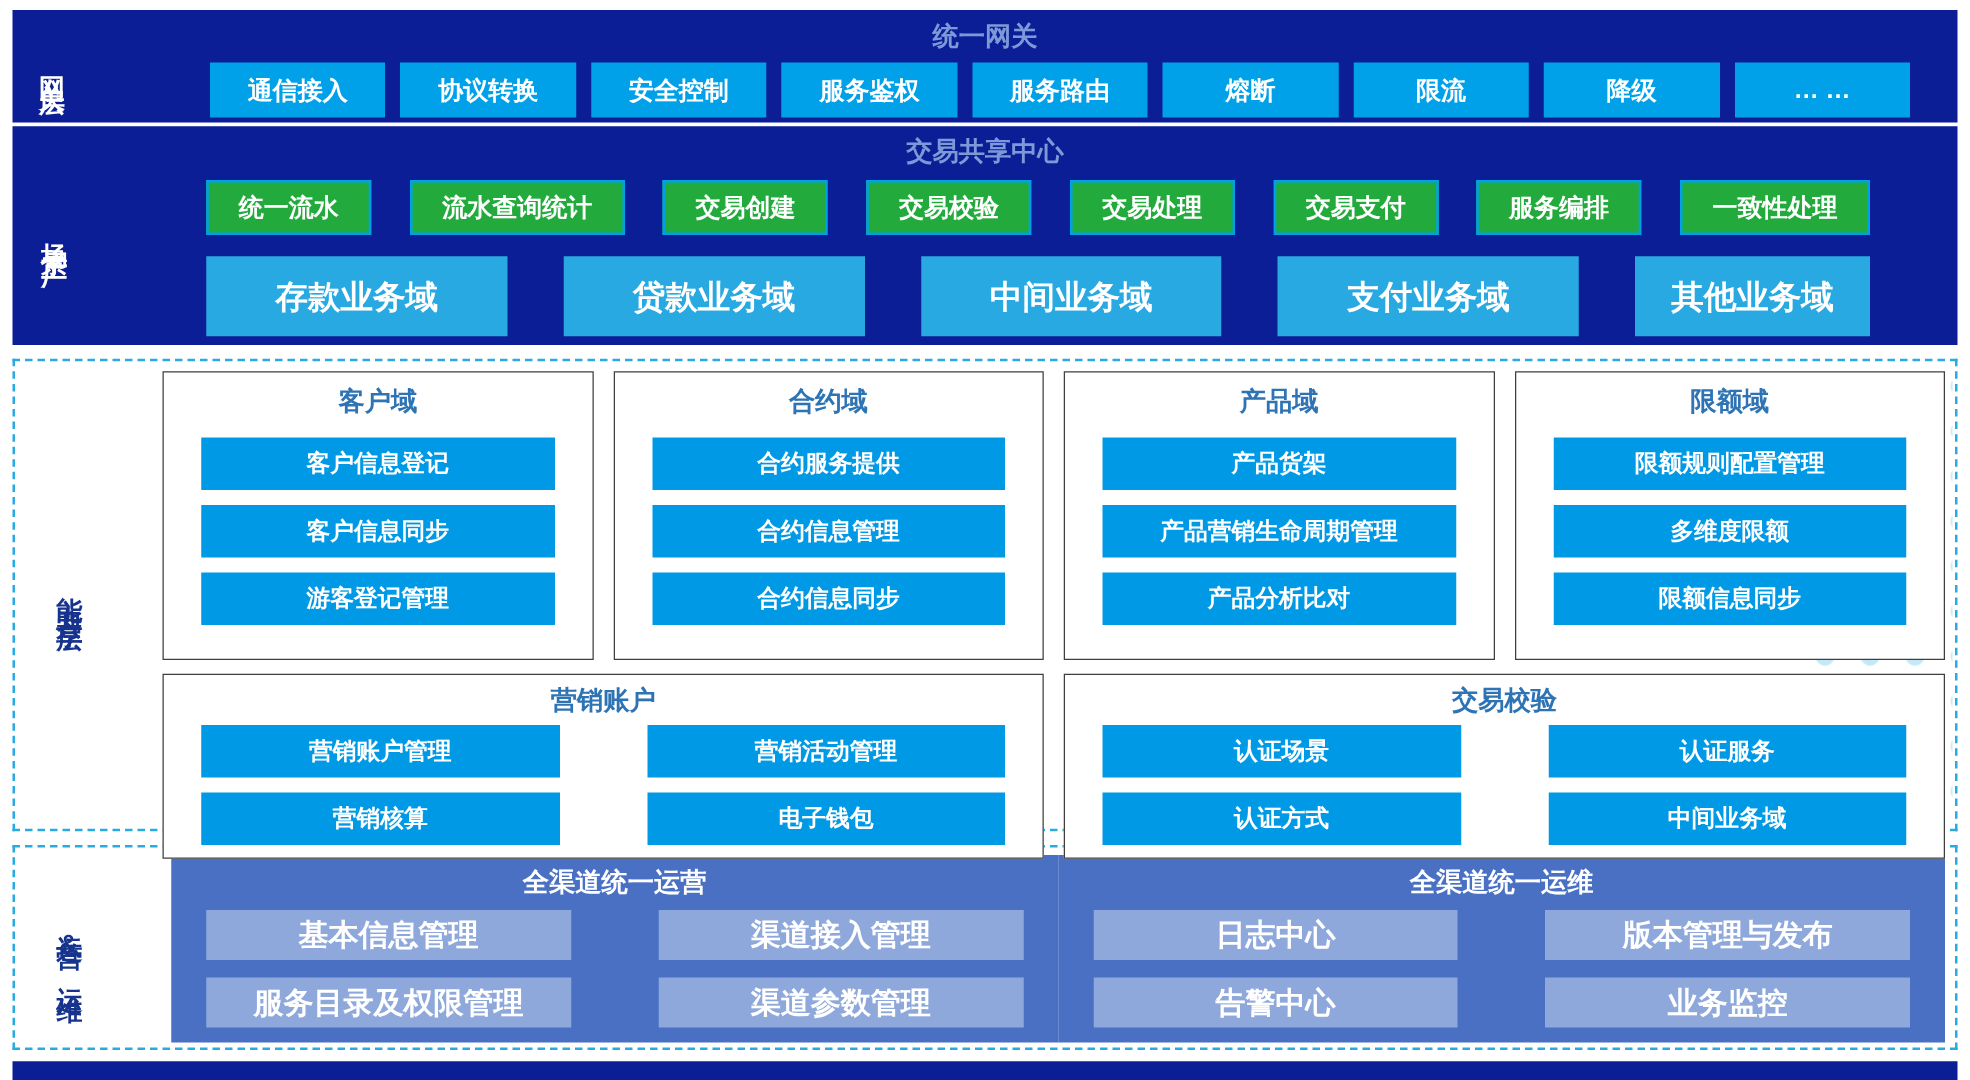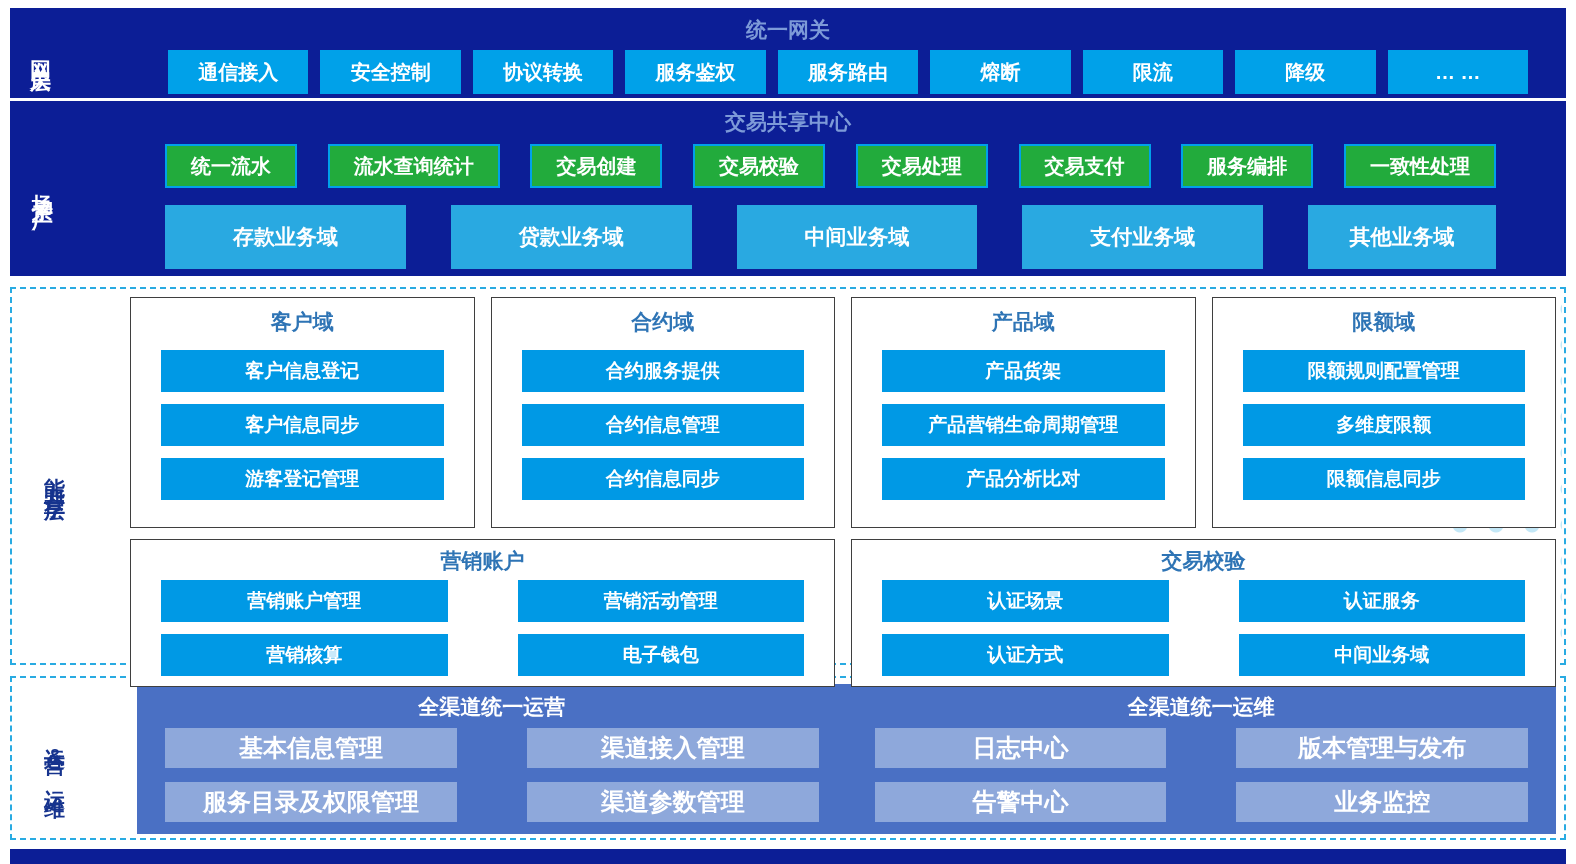--- a/index.html
+++ b/index.html
@@ -26,21 +26,21 @@
             display:flex; align-items:center; justify-content:center; white-space:nowrap; }
 
   
   .scenario { top:101px; height:175px; }
   .scenario .label-col { width:66px; }
   .scenario .layer-title { padding-top:8px; }
   .svc-row { display:flex; justify-content:space-between; margin:9px 70px 0 155px; height:44px; }
   .svc-btn { background:#22ab3c; border:2px solid #00a1e9; color:#fff; font-weight:bold; font-size:20px;
              display:flex; align-items:center; justify-content:center; padding:0 24px; white-space:nowrap; }
   .dom-row { display:flex; gap:45px; margin:17px 70px 0 155px; height:64px; }
-  .dom-btn { flex:1; background:#29a9e1; color:#fff; font-weight:bold; font-size:21px;
+  .dom-btn { flex:1; background:#29a9e1; color:#fff; font-weight:bold; font-size:26px;
              display:flex; align-items:center; justify-content:center; white-space:nowrap; }
   .dom-btn.narrow { flex:0.78; }
 
   
   .capability { top:287px; height:378px; border:2px dashed #29abe2; background:#fff; }
   .capability .label-col { width:86px; }
   .cap-body { margin:8px 8px 0 118px; position:relative; z-index:1; }
   .cap-row1 { display:grid; grid-template-columns:repeat(4,1fr); gap:16px; }
   .cap-row2 { display:grid; grid-template-columns:1fr 1fr; gap:16px; margin-top:11px; }
   .group-box { background:#fff; border:1px solid #3f3f3f; padding:8px 30px 27px; }
@@ -72,22 +72,22 @@
 
 <div class="page">
 
   <div class="layer navy gateway">
     <div class="label-col">
       <span class="v-label white">网关层</span>
     </div>
     <div class="layer-title">统一网关</div>
     <div class="gw-row">
       <div class="gw-btn">通信接入</div>
+      <div class="gw-btn">协议转换</div>
       <div class="gw-btn">安全控制</div>
-      <div class="gw-btn">协议转换</div>
       <div class="gw-btn">服务鉴权</div>
       <div class="gw-btn">服务路由</div>
       <div class="gw-btn">熔断</div>
       <div class="gw-btn">限流</div>
       <div class="gw-btn">降级</div>
       <div class="gw-btn">… …</div>
     </div>
   </div>
 
   <div class="layer navy scenario">

